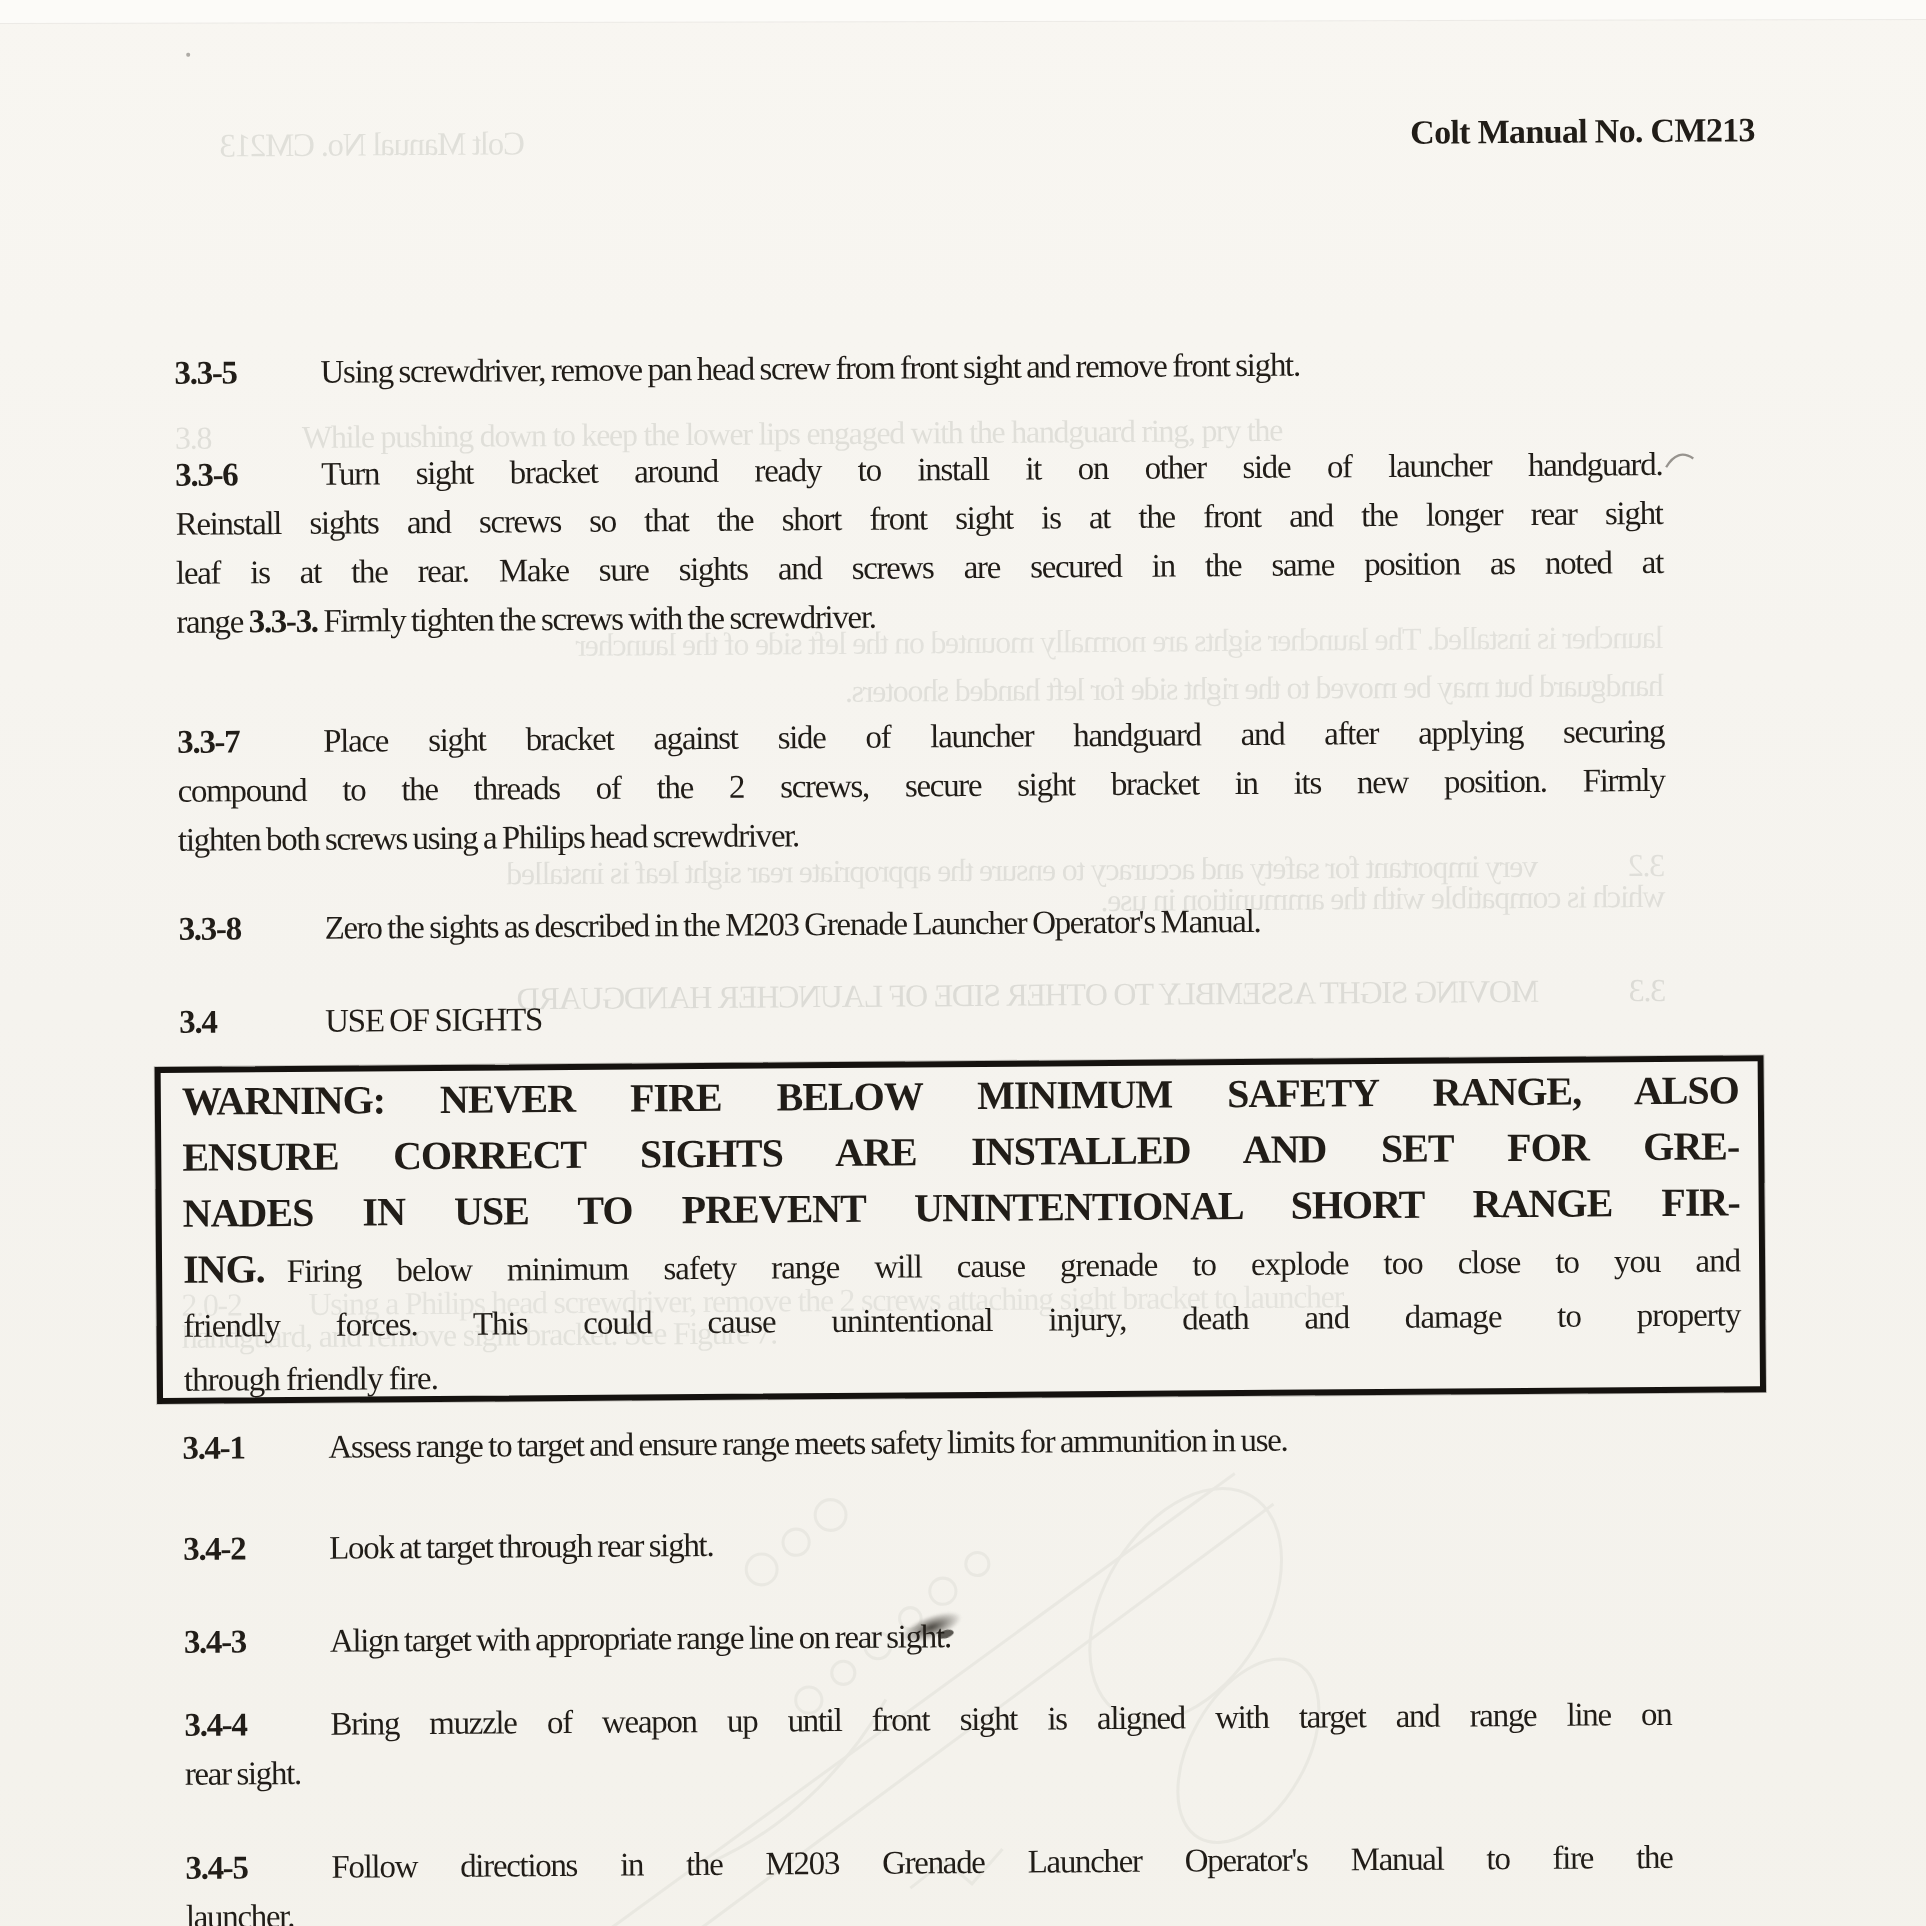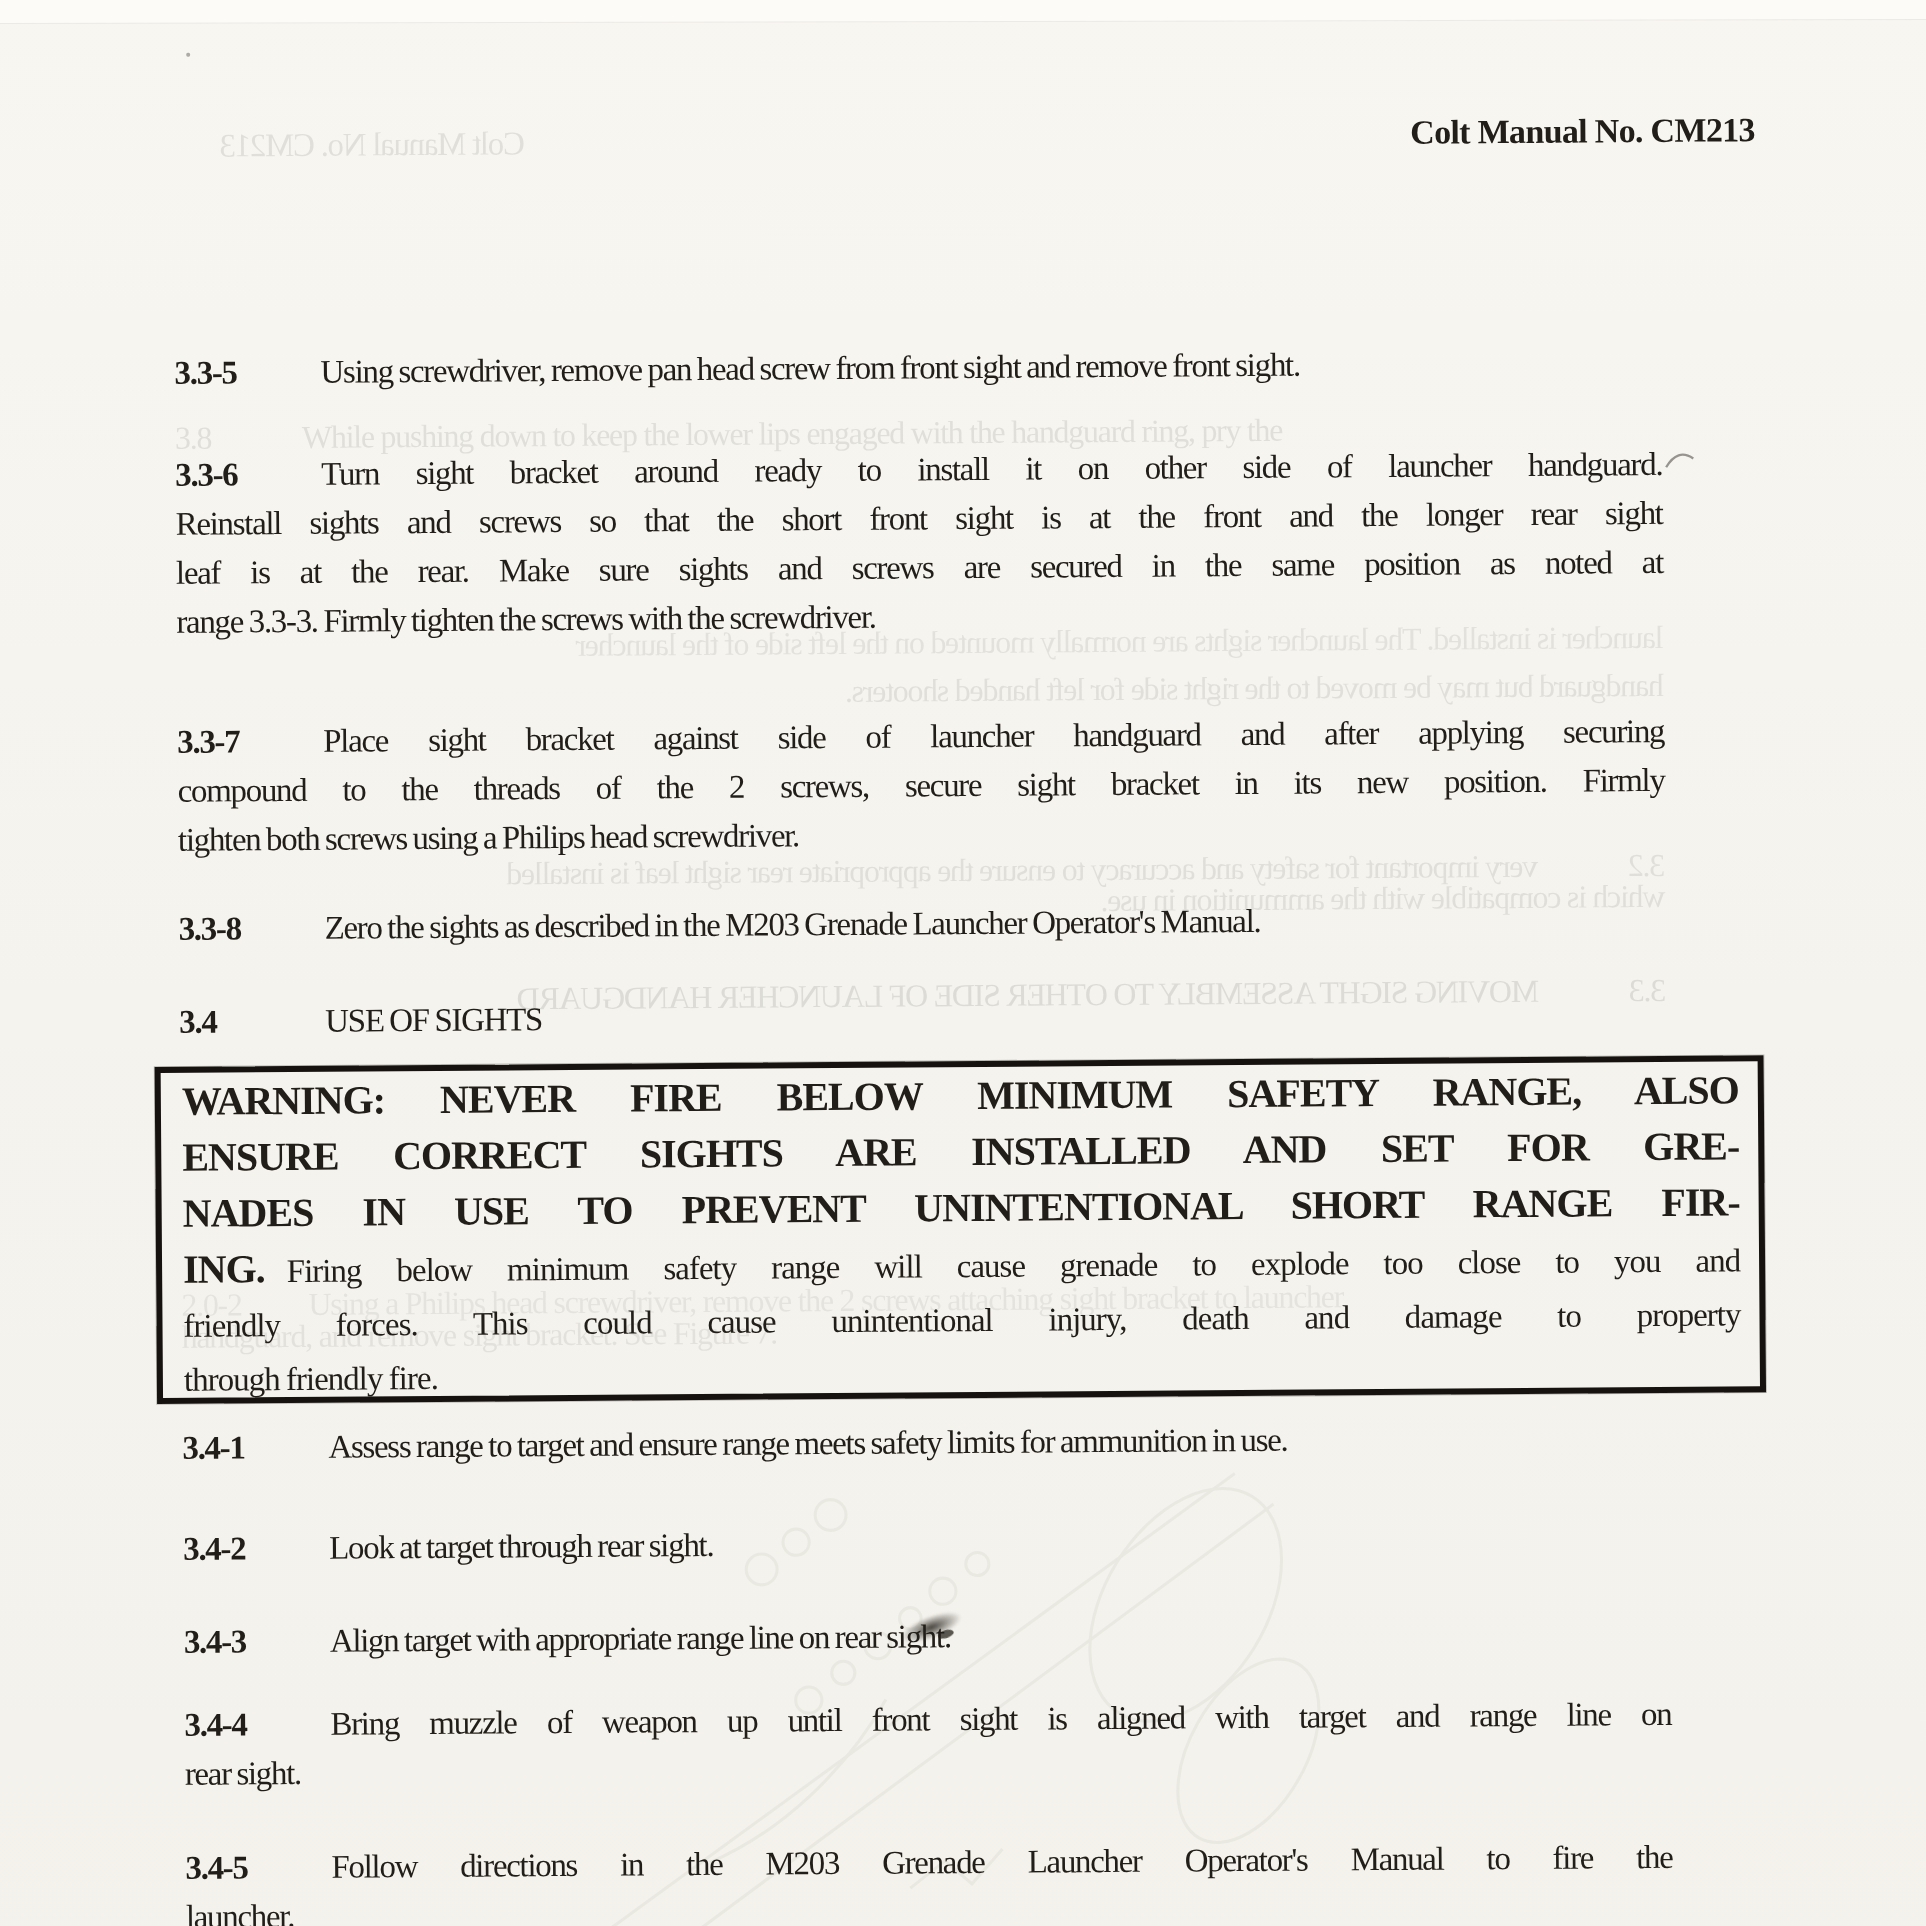--- a/index.html
+++ b/index.html
@@ -9,21 +9,21 @@
   #edge{position:absolute;left:-7.7px;top:-3.1px;width:1965px;height:24px;
         background:#fcfbf8;border-bottom:0.8px solid rgba(120,115,105,0.12);
         transform:rotate(-0.12deg);}
   #content{position:absolute;left:0;top:0;width:1948px;height:2506px;
         transform:rotate(-0.42deg);transform-origin:50% 50%;}
   .blk{position:absolute;left:181px;width:1487px;font-size:33px;line-height:49px;
        letter-spacing:-0.04em;word-spacing:-0.04em;}
   .line{text-align:justify;text-align-last:justify;}
   .line.left{text-align:left;text-align-last:left;}
   .pnum{font-weight:bold;display:inline-block;min-width:146px;}
-  .bnum{font-weight:normal;}
+  .bnum{font-weight:bold;}
   .hdr{position:absolute;top:117px;right:185px;font-size:34px;letter-spacing:-0.02em;
        font-weight:bold;}
   
   #warnbox{position:absolute;left:156px;top:1061px;width:1557px;height:323px;
        border:6.2px solid #15120f;padding:2.3px 19px 0 21px;box-shadow:0 0 0 0.8px rgba(20,16,12,0.25);}
   .wline{font-size:33px;line-height:54px;letter-spacing:-0.03em;word-spacing:-0.03em;
        text-align:justify;text-align-last:justify;}
   .wline.left{text-align-last:left;}
   .wb{font-weight:bold;font-size:40px;}
   .wb.mr{margin-right:22px;}

